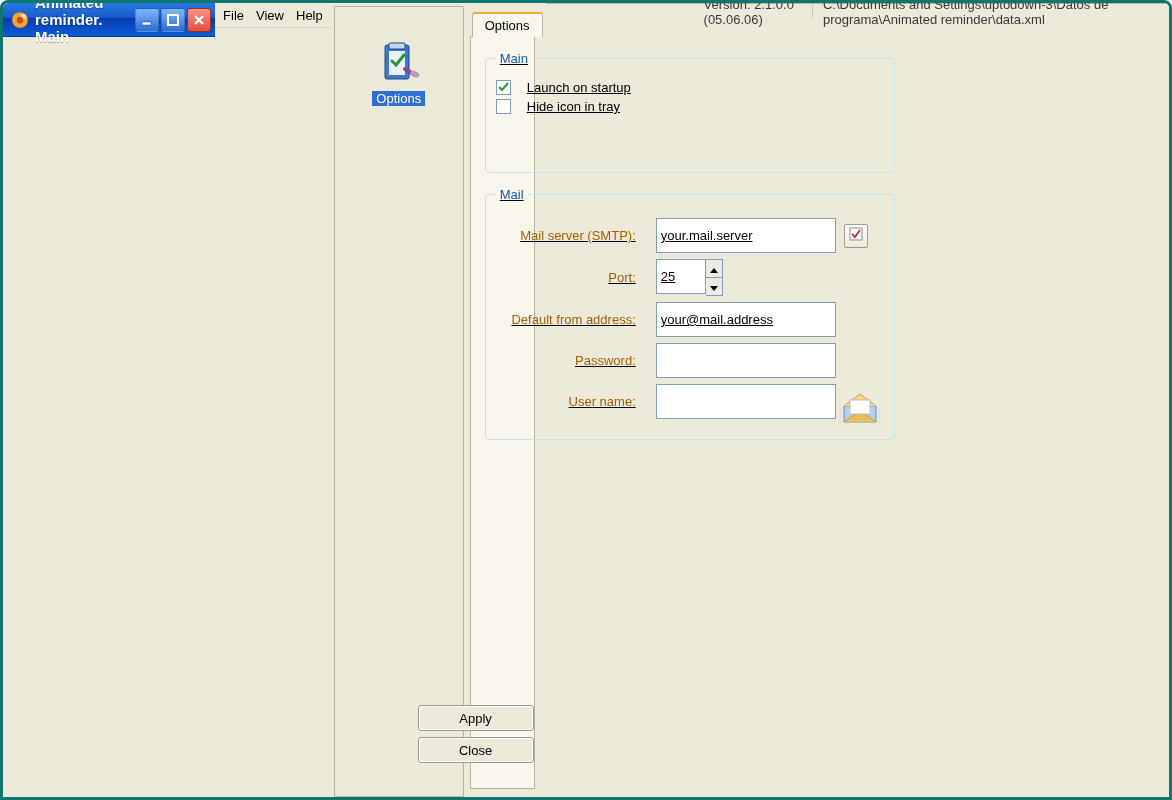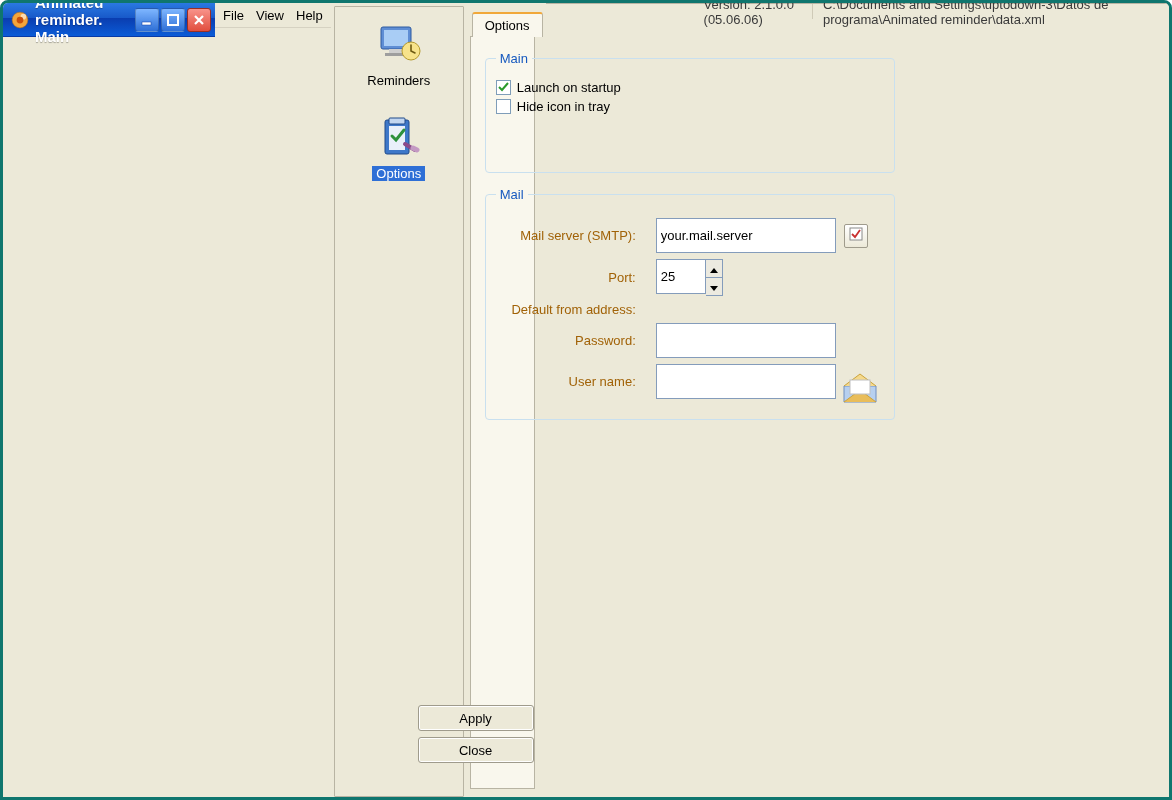--- a/index.html
+++ b/index.html
@@ -92,36 +92,37 @@
     position:relative;
     top:1px;
     z-index:2;
   }
   .tabpanel {
     position:absolute;
     top:30px; left:0; right:8px; bottom:8px;
     background:#f9f7ed;
     border:1px solid #b8b4a3;
     padding:14px;
+    text-decoration:underline;
   }
 
   fieldset.groupbox {
     border:1px solid #c9e0ef;
     border-radius:4px;
     padding:10px 10px 14px 10px;
     margin:0 0 14px 0;
     width:410px;
   }
   fieldset.groupbox legend {
     color:#1659bf;
     padding:0 4px;
     font-size:13px;
   }
 
-  .chkrow { display:flex; align-items:center; gap:6px; margin:4px 0; }
+  .chkrow { display:flex; align-items:center; gap:16px; margin:4px 0; }
   .chk {
     width:15px; height:15px;
     border:1px solid #7f9db9;
     background:#fff;
     display:flex; align-items:center; justify-content:center;
   }
   .chk.checked svg { display:block; }
   .chk svg { display:none; }
 
   .formrow { display:flex; align-items:center; margin:6px 0; }
@@ -211,33 +212,20 @@
 
   <div class="menubar">
     <span class="menu-item">File</span>
     <span class="menu-item">View</span>
     <span class="menu-item">Help</span>
   </div>
 
   <div class="client">
     <div class="client-inner">
       <div class="sidebar">
-        <div class="nav-item">
-          <div class="nav-icon">
-            <svg viewBox="0 0 48 48" width="48" height="48">
-              <rect x="6" y="6" width="30" height="22" rx="2" fill="#5f8ed4" stroke="#2e5aa0"></rect>
-              <rect x="9" y="9" width="24" height="16" fill="#a9cdf5"></rect>
-              <rect x="14" y="28" width="14" height="4" fill="#cfcfcf"></rect>
-              <rect x="10" y="32" width="22" height="3" fill="#9e9e9e"></rect>
-              <circle cx="36" cy="30" r="9" fill="#f7e38b" stroke="#b59a2e"></circle>
-              <path d="M36 24 v6 l4 2" stroke="#6e5a12" stroke-width="1.6" fill="none" stroke-linecap="round"></path>
-            </svg>
-          </div>
-          <span class="nav-label">Reminders</span>
-        </div>
         <div style="height:18px"></div>
         <div class="nav-item selected">
           <div class="nav-icon">
             <svg viewBox="0 0 48 48" width="48" height="48">
               <rect x="10" y="6" width="24" height="34" rx="2" fill="#3e78c9" stroke="#204b8a"></rect>
               <rect x="14" y="4" width="16" height="6" rx="1" fill="#c2d6f0" stroke="#204b8a"></rect>
               <rect x="14" y="12" width="16" height="24" fill="#e9f0fa"></rect>
               <path d="M17 22 l4 4 l8 -10" stroke="#2e913d" stroke-width="3" fill="none" stroke-linecap="round"></path>
               <path d="M30 30 l10 6" stroke="#8a4a8a" stroke-width="4" stroke-linecap="round"></path>
               <path d="M38 34 l4 2" stroke="#c399c3" stroke-width="5" stroke-linecap="round"></path>
@@ -302,20 +290,21 @@
                     <span><svg width="8" height="5">
                           <path d="M0 0 L4 5 L8 0 Z" fill="#000"></path>
                         </svg></span>
                   </button>
                 </div>
               </div>
             </div>
 
             <div class="formrow">
               <label>Default from address:</label>
+              <input class="txt" value="your@mail.address" style="">
             </div>
 
             <div class="formrow">
               <label>Password:</label>
               <input class="txt" type="password" value="" style="">
             </div>
 
             <div class="formrow">
               <label>User name:</label>
               <input class="txt" value="" style="">

